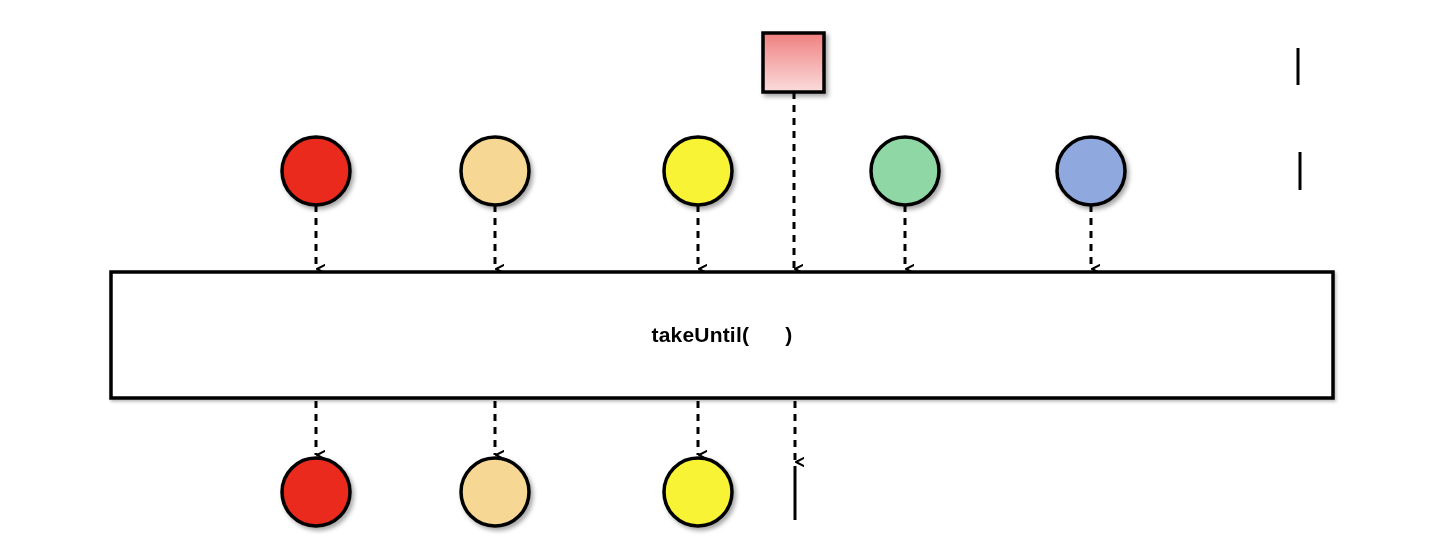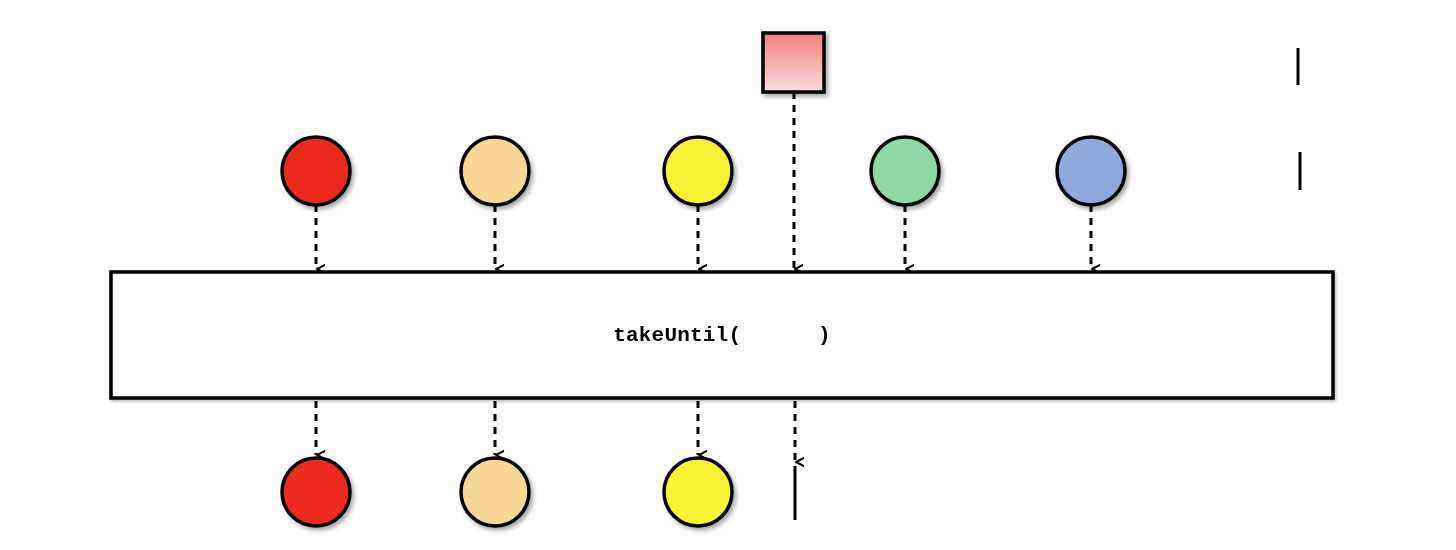--- a/index.html
+++ b/index.html
@@ -26,21 +26,21 @@
   }
   .operator-label {
     position: absolute;
     left: 111px;
     top: 272px;
     width: 1222px;
     height: 126px;
     display: flex;
     align-items: center;
     justify-content: center;
-    font-family: Liberation Mono, monospace;
+    font-family: Liberation Sans, sans-serif;
     font-size: 21px;
     font-weight: bold;
     color: #000000;
     letter-spacing: 0.2px;
     white-space: pre;
     pointer-events: none;
   }
 </style>
 </head>
 <body>

